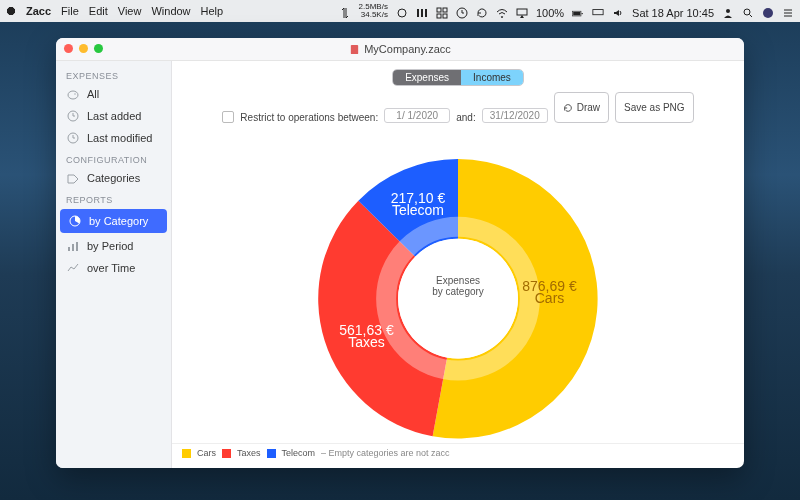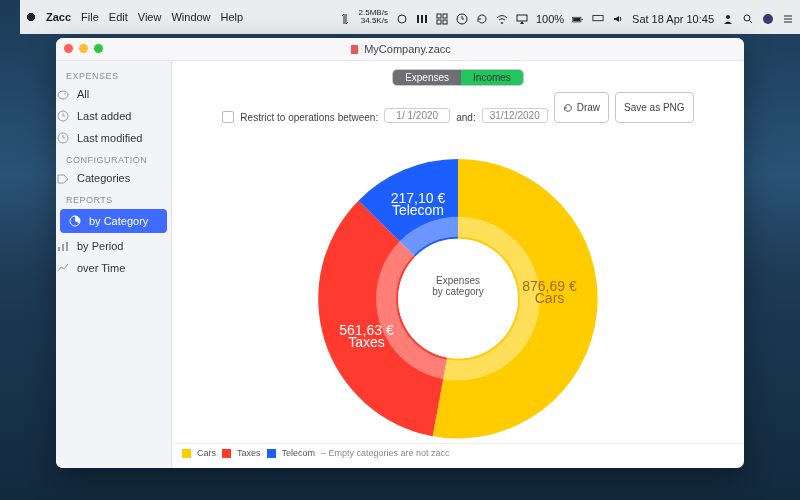--- a/index.html
+++ b/index.html
@@ -1,44 +1,44 @@
 <!DOCTYPE html>
 <html><head>
 <meta charset="utf-8">
 <style>
   html, body { margin:0; padding:0; width:800px; height:500px; overflow:hidden; font-family:-apple-system, "Helvetica Neue", Arial, sans-serif; font-size:11px; color:#333; }
   .desktop { position:relative; width:800px; height:500px; background:linear-gradient(#1b3b57 0%, #2a5276 35%, #1e3b55 55%, #122a3e 100%); }
   
-  .menubar { position:absolute; top:0; left:0; right:0; height:34px; background:rgba(245,245,247,0.95); display:flex; align-items:center; padding:0 6px; font-size:11px; color:#222;margin-left:20px; }
+  .menubar { position:absolute; top:0; left:0; right:0; height:22px; background:rgba(245,245,247,0.95); display:flex; align-items:center; padding:0 6px; font-size:11px; color:#222; }
   .menubar .left { display:flex; align-items:center; gap:10px; }
   .menubar .right { margin-left:auto; display:flex; align-items:flex-end; gap:8px; color:#222; }
   .apple-logo { width:10px; height:10px; background:#222; mask:radial-gradient(circle,#000 60%, transparent 61%); border-radius:50% 50% 50% 50% / 60% 60% 40% 40%; }
   .bold { font-weight:600; }
   .mb-icon { width:12px; height:12px; display:inline-block; }
   .netstats { font-size:8px; line-height:8px; text-align:right; }
   
   .window { position:absolute; top:38px; left:56px; width:688px; height:430px; background:#fff; border-radius:7px; box-shadow:0 10px 30px rgba(0,0,0,.35); overflow:hidden; display:flex; flex-direction:column; }
   .titlebar { height:22px; display:flex; align-items:center; justify-content:center; position:relative; font-size:11px; color:#444; border-bottom:1px solid #e5e5e5; background:#f7f7f9; }
   .traffic { position:absolute; left:8px; top:6px; display:flex; gap:6px; }
   .dot { width:9px; height:9px; border-radius:50%; }
   .dot.red { background:#ff5f57; } .dot.yel { background:#febc2e; } .dot.grn { background:#28c840; }
   .docicon { width:11px; height:11px; margin-right:4px; display:inline-block; }
   .window-body { flex:1; display:flex; min-height:0; }
   
   .sidebar { width:115px; background:#f2f4f7; border-right:1px solid #e3e3e6; padding-top:4px; }
   .sb-head { font-size:9px; color:#8a8f98; letter-spacing:.5px; padding:6px 10px 2px; text-transform:uppercase; }
-  .sb-item { display:flex; align-items:center; gap:7px; padding:4px 0; font-size:11px; color:#333; cursor:pointer; }
+  .sb-item { display:flex; align-items:center; gap:7px; padding:4px 10px; font-size:11px; color:#333; cursor:pointer; }
   .sb-item.active { background:#3f6bff; color:#fff; border-radius:0; margin:2px 4px; padding:5px 8px; border-radius:4px; }
   .sb-icon { width:14px; height:14px; flex:0 0 14px; color:#9aa0a6; }
   .sb-item.active .sb-icon { color:#fff; }
   
   .main { flex:1; display:flex; flex-direction:column; min-width:0; }
   .seg-row { display:flex; justify-content:center; padding:8px 0 4px; }
   .segmented { display:flex; border:1px solid #c8c8cc; border-radius:5px; overflow:hidden; font-size:10px; }
-  .segmented > div { padding:2px 12px; cursor:pointer; background:#22c55e; }
+  .segmented > div { padding:2px 12px; cursor:pointer; background:#7dd3fc; }
   .segmented > div.sel { background:#6f6f73; color:#fff; }
   .filter-row { display:flex; align-items:flex-end; justify-content:center; gap:6px; font-size:10px; color:#444; padding:2px 0 6px; }
   .chk { width:10px; height:10px; border:1px solid #bbb; border-radius:2px; display:inline-block; }
   .date-input { border:1px solid #d0d0d4; border-radius:3px; padding:1px 4px; font-size:10px; color:#888; width:56px; text-align:center; }
   .btn { border:1px solid #c8c8cc; border-radius:4px; padding:9px 8px; font-size:10px; background:#fff; cursor:pointer; display:inline-flex; align-items:center; gap:4px; }
   .chart-area { flex:1; position:relative; }
   .chart-svg { position:absolute; inset:0; }
   .chart-center { position:absolute; left:50%; top:50%; transform:translate(-50%,-50%); text-align:center; font-size:10px; color:#555; }
   .slice-label { position:absolute; text-align:center; color:#fff; font-size:14px; line-height:12px; transform:translate(-50%,-50%); }
   .slice-label.dark { color:#a26b00; }

